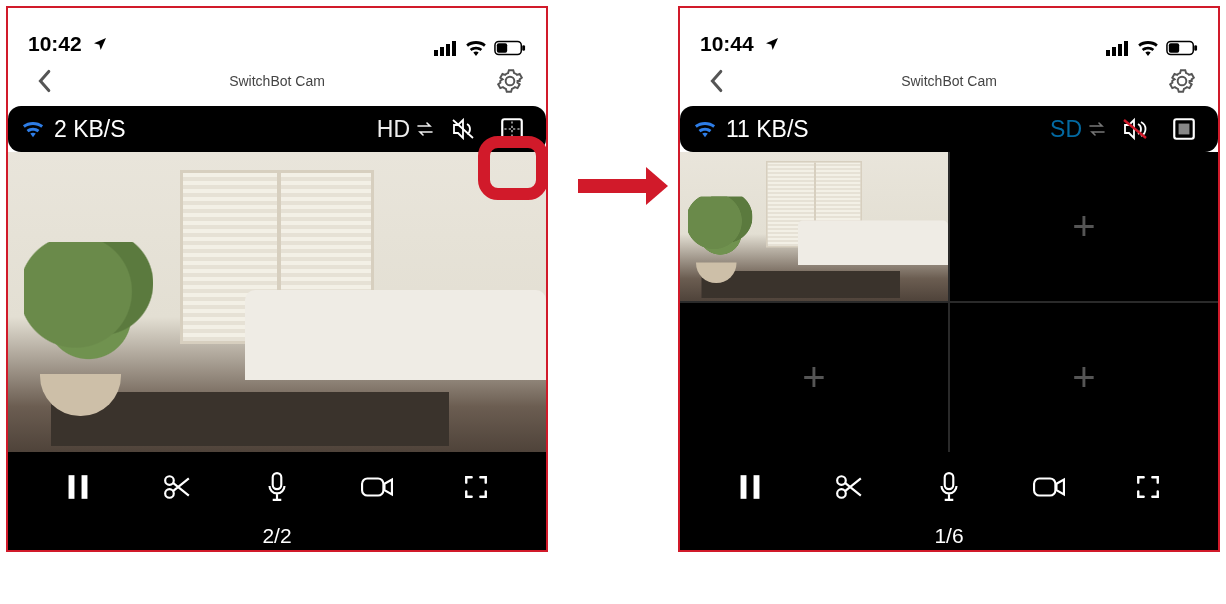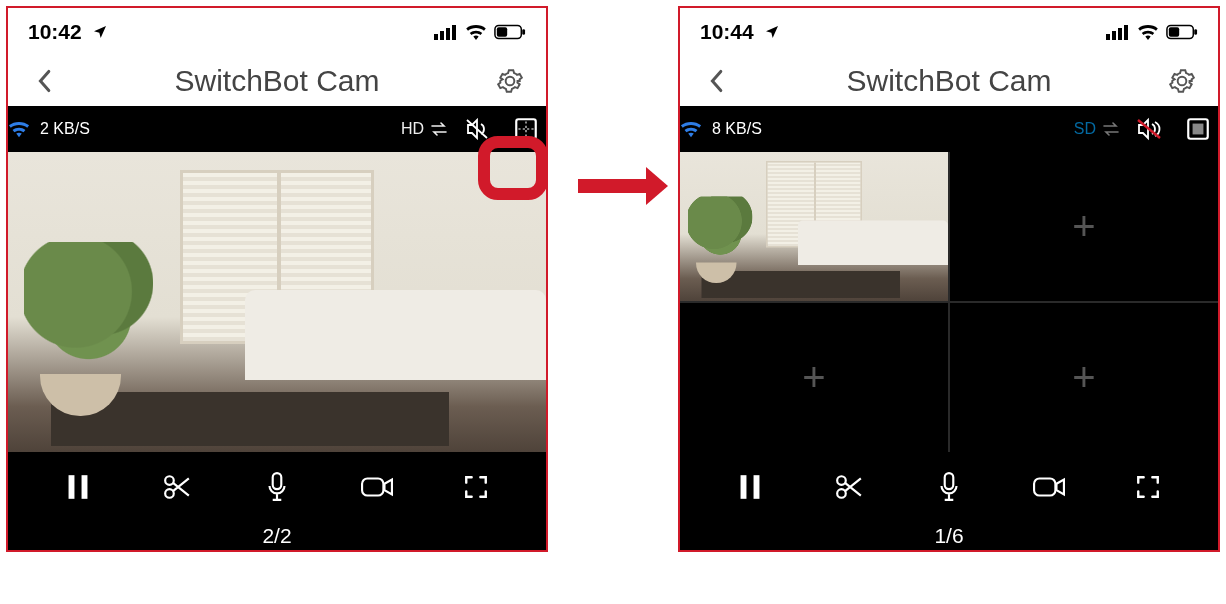--- a/index.html
+++ b/index.html
@@ -20,46 +20,47 @@
     width: 556px;
     border: 2px solid #d11a2a;
     background: #fff;
     display: flex;
     flex-direction: column;
   }
   .status-bar {
     height: 48px;
     background: #fff;
     display: flex;
-    align-items: center;
+    align-items: flex-end;
     justify-content: space-between;
     padding: 0 20px;
     font-weight: 600;
     font-size: 21px;
     color: #000;
   }
   .status-right { display: flex; align-items: center; gap: 7px; }
   .nav-bar {
     height: 50px;
     background: #fff;
     display: flex;
     align-items: center;
     justify-content: space-between;
     padding: 0 16px;
   }
-  .nav-title { font-size: 30px; color: #444; font-weight: 500; }
+  .nav-title { font-size: 14px; color: #444; font-weight: 500; }
   .stream-bar {
     height: 46px;
     background: #000;
     display: flex;
     align-items: center;
     justify-content: space-between;
-    padding: 0 0;
+    padding: 0 14px;
     color: #fff;
-    font-size: 16px;
+    font-size: 23px;
+    border-radius: 13px;
   }
   .stream-left { display:flex; align-items:center; gap:10px; }
   .stream-right { display:flex; align-items:center; gap:9px; }
   .quality-btn { display:flex; align-items:center; gap:6px; color:#eee; }
   .sd-dim { color:#0369a1; }
   .video-area {
     height: 300px;
     background: #000;
     position: relative;
     overflow: hidden;
@@ -295,21 +296,21 @@
             <path d="M12 8a4 4 0 100 8 4 4 0 000-8zm9 4a7.5 7.5 0 00-.15-1.5l2.1-1.6-2-3.5-2.5.9a7.5 7.5 0 00-2.6-1.5L15 2h-4l-.85 2.8a7.5 7.5 0 00-2.6 1.5l-2.5-.9-2 3.5 2.1 1.6A7.5 7.5 0 003 12c0 .5.05 1 .15 1.5l-2.1 1.6 2 3.5 2.5-.9c.8.65 1.65 1.15 2.6 1.5L9 22h4l.85-2.8c.95-.35 1.8-.85 2.6-1.5l2.5.9 2-3.5-2.1-1.6c.1-.5.15-1 .15-1.5z" fill="none" stroke="#555" stroke-width="1.8"></path>
           </svg>
       </div>
     </div>
 
     <div class="stream-bar">
       <div class="stream-left">
         <svg width="22" height="18" viewBox="0 0 24 18">
             <path d="M12 18l-3-4c1.7-1.3 4.3-1.3 6 0zM5 10c3.9-3.3 10.1-3.3 14 0l-2 2.5c-2.8-2.3-7.2-2.3-10 0zM1 5C7 0 17 0 23 5l-2 2.5C16.2 3.6 7.8 3.6 3 7.5z" fill="#2e7de6"></path>
           </svg>
-        <span>8 KB/S</span>
+        <span>11 KB/S</span>
       </div>
       <div class="stream-right">
         <div class="quality-btn sd-dim">
           <span>SD</span>
           <svg width="18" height="14" viewBox="0 0 18 14">
               <path d="M2 4h12l-3-3M16 10H4l3 3" stroke="#777" stroke-width="1.6" fill="none" stroke-linecap="round"></path>
             </svg>
         </div>
         <div class="btn-icon">
           <svg width="28" height="24" viewBox="0 0 28 24">

